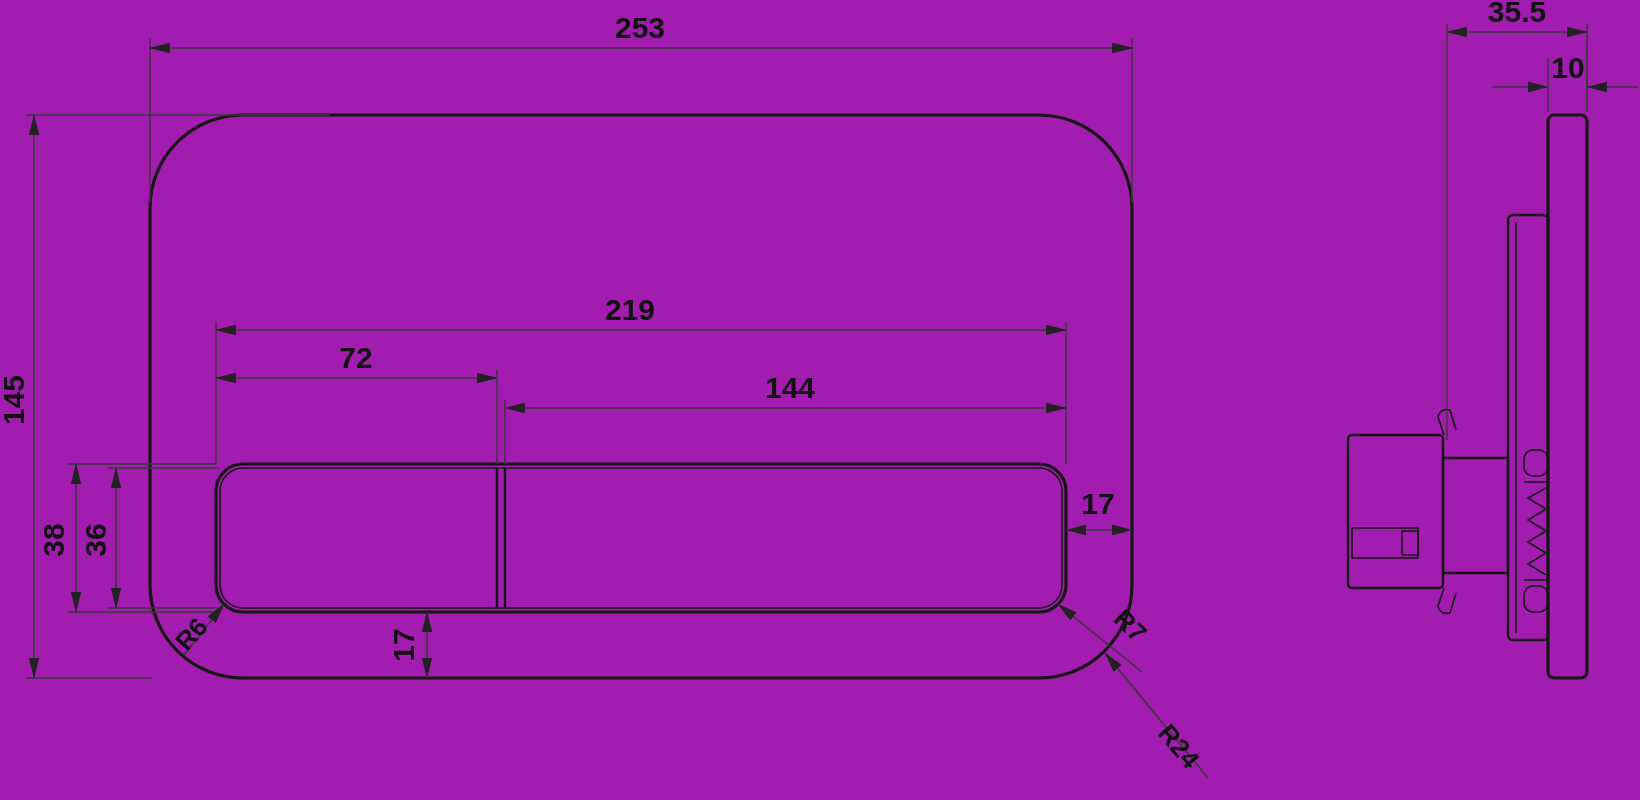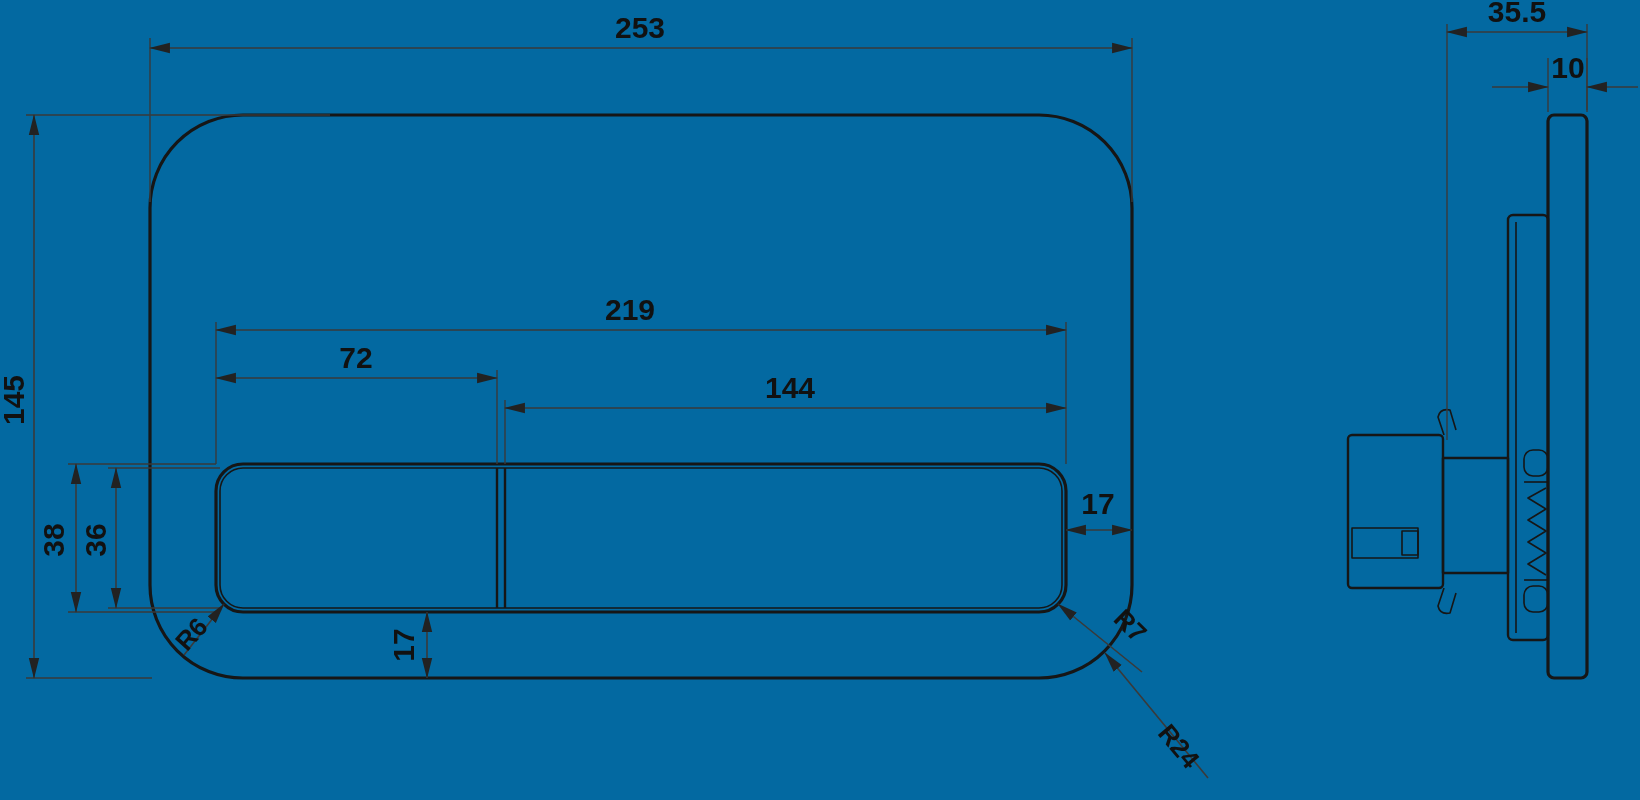--- a/index.html
+++ b/index.html
@@ -1,16 +1,16 @@
 <!DOCTYPE html>
 <html><head>
 <meta charset="utf-8">
 <style>
   html,body{margin:0;padding:0;background:#ffffff;}
-  .stage{width:1640px;height:800px;background:#0369a1;position:relative;overflow:hidden;}
+  .stage{width:1640px;height:800px;background:#a21caf;position:relative;overflow:hidden;}
   svg{display:block;}
   .outline{fill:none;stroke:#161616;stroke-width:3.2;stroke-linejoin:round;stroke-linecap:round;}
   .outline2{fill:none;stroke:#161616;stroke-width:2.4;stroke-linejoin:round;}
   .outline1{fill:none;stroke:#161616;stroke-width:1.6;stroke-linejoin:round;}
   .dim{stroke:#3a3a3a;stroke-width:1.6;fill:none;}
   .ext{stroke:#3a3a3a;stroke-width:1.4;fill:none;}
   .dimtxt{font-family:"Liberation Sans",sans-serif;font-size:30px;font-weight:700;fill:#111;}
   .rtxt{font-family:"Liberation Sans",sans-serif;font-size:26px;font-weight:700;fill:#111;}
   .mid{text-anchor:middle;}
 </style>

